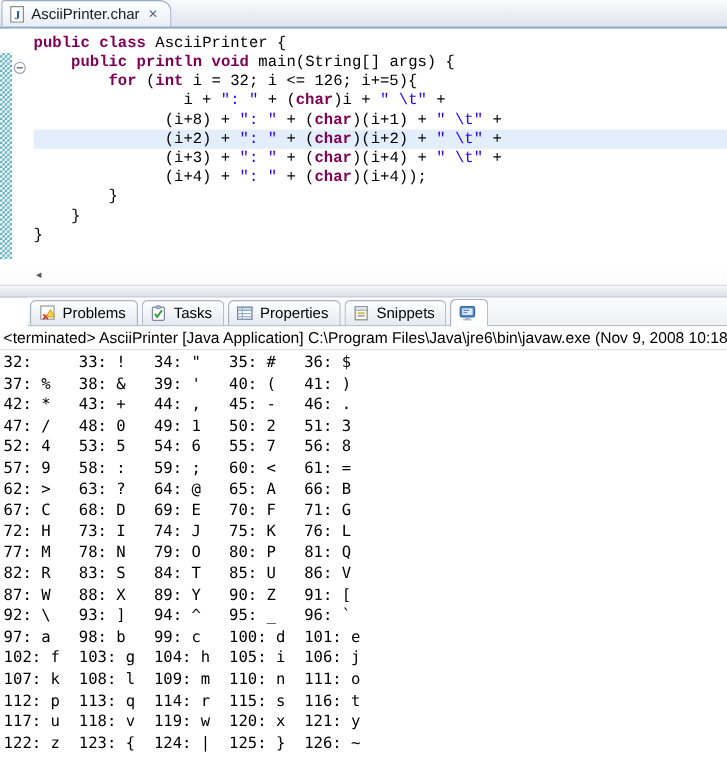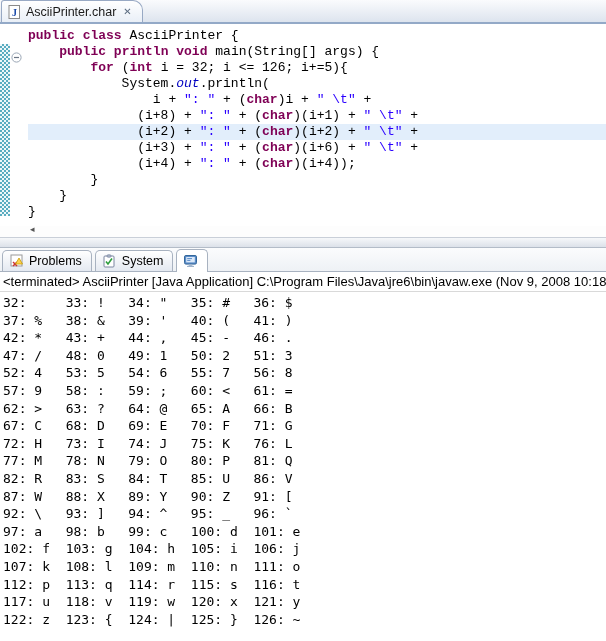--- a/index.html
+++ b/index.html
@@ -37,21 +37,21 @@
   .hscroll{height:11px;position:relative;background:#fdfdfd;}
   .scroll-left-arrow{position:absolute;left:30px;top:-2px;font-size:9px;color:#555;}
 
   
   .sash{height:11px;box-sizing:border-box;background:linear-gradient(#f6f8fa,#dce1e9);
         border-top:1px solid #c9cfd8;border-bottom:1px solid #b3bcc8;}
 
   
   .view-tabbar{height:24px;box-sizing:border-box;background:linear-gradient(#fbfcfd,#eef1f5);
                border-bottom:1px solid #a8b2c0;display:flex;align-items:flex-end;
-               padding-left:2px;gap:3px;}
+               padding-left:2px;gap:3px;margin-left:23px;}
   .view-tab{display:flex;align-items:center;gap:5px;font-size:12.5px;color:#000;
             padding:0 9px 0 6px;height:21px;box-sizing:border-box;white-space:nowrap;
             border:1px solid #a8b2c0;border-bottom:none;border-radius:5px 5px 0 0;
             background:linear-gradient(#ffffff,#e4e9f1);position:relative;}
   .view-tab.active{background:#fff;height:23px;margin-bottom:-1px;}
   .icon{display:inline-flex;width:15px;height:14px;align-items:center;justify-content:center;}
   .icon svg{display:block;}
 
   
   .console-status{height:20px;box-sizing:border-box;line-height:19px;font-size:13px;
@@ -87,25 +87,24 @@
         <svg width="11" height="11" viewBox="0 0 11 11">
           <circle cx="5.5" cy="5.5" r="4.6" fill="#fff" stroke="#9aa6b5"></circle>
           <line x1="3" y1="5.5" x2="8" y2="5.5" stroke="#6b7685" stroke-width="1.2"></line>
         </svg>
       </span>
     </div>
     <div class="code" id="code">
         <div class="code-line"><span class="tk-kw">public</span><span class="tk-p"> </span><span class="tk-kw">class</span><span class="tk-p"> AsciiPrinter {</span></div>
         <div class="code-line"><span class="tk-p">    </span><span class="tk-kw">public</span><span class="tk-p"> </span><span class="tk-kw">println</span><span class="tk-p"> </span><span class="tk-kw">void</span><span class="tk-p"> main(String[] args) {</span></div>
         <div class="code-line"><span class="tk-p">        </span><span class="tk-kw">for</span><span class="tk-p"> (</span><span class="tk-kw">int</span><span class="tk-p"> i = 32; i &lt;= 126; i+=5){</span></div>
-        <div class="code-line"><span class="tk-p">            System.</span><span class="tk-fld">out</span><span class="tk-p">.println(</span></div>
         <div class="code-line"><span class="tk-p">                i + </span><span class="tk-s">": "</span><span class="tk-p"> + (</span><span class="tk-kw">char</span><span class="tk-p">)i + </span><span class="tk-s">" \t"</span><span class="tk-p"> +</span></div>
         <div class="code-line"><span class="tk-p">              (i+8) + </span><span class="tk-s">": "</span><span class="tk-p"> + (</span><span class="tk-kw">char</span><span class="tk-p">)(i+1) + </span><span class="tk-s">" \t"</span><span class="tk-p"> +</span></div>
         <div class="code-line hl"><span class="tk-p">              (i+2) + </span><span class="tk-s">": "</span><span class="tk-p"> + (</span><span class="tk-kw">char</span><span class="tk-p">)(i+2) + </span><span class="tk-s">" \t"</span><span class="tk-p"> +</span></div>
-        <div class="code-line"><span class="tk-p">              (i+3) + </span><span class="tk-s">": "</span><span class="tk-p"> + (</span><span class="tk-kw">char</span><span class="tk-p">)(i+6) + </span><span class="tk-s">" \t"</span><span class="tk-p"> +</span></div>
+        <div class="code-line"><span class="tk-p">              (i+3) + </span><span class="tk-s">": "</span><span class="tk-p"> + (</span><span class="tk-kw">char</span><span class="tk-p">)(i+4) + </span><span class="tk-s">" \t"</span><span class="tk-p"> +</span></div>
         <div class="code-line"><span class="tk-p">              (i+4) + </span><span class="tk-s">": "</span><span class="tk-p"> + (</span><span class="tk-kw">char</span><span class="tk-p">)(i+4));</span></div>
         <div class="code-line"><span class="tk-p">        }</span></div>
         <div class="code-line"><span class="tk-p">    }</span></div>
         <div class="code-line"><span class="tk-p">}</span></div>
       </div>
   </div>
 
   <div class="hscroll">
     <span class="scroll-left-arrow">◂</span>
   </div>
@@ -125,21 +124,44 @@
         <span>Problems</span>
       </div>
       <div class="view-tab">
         <span class="icon">
           <svg width="14" height="14" viewBox="0 0 14 14">
             <rect x="2" y="2" width="10" height="11" rx="1" fill="#fff" stroke="#7a86a0"></rect>
             <rect x="5" y="0.8" width="4" height="2.4" rx="1" fill="#aab4c8" stroke="#7a86a0" stroke-width="0.7"></rect>
             <path d="M4 7.5 L6 10 L10 4.5" fill="none" stroke="#2e9e3e" stroke-width="1.6"></path>
           </svg>
         </span>
-        <span>System</span>
+        <span>Tasks</span>
+      </div>
+      <div class="view-tab">
+        <span class="icon">
+          <svg width="14" height="14" viewBox="0 0 14 14">
+            <rect x="1" y="2" width="12" height="10" fill="#fff" stroke="#67809c"></rect>
+            <rect x="1" y="2" width="12" height="2.6" fill="#c9d7ea" stroke="#67809c" stroke-width="0.6"></rect>
+            <line x1="1" y1="7.4" x2="13" y2="7.4" stroke="#9ab0c8"></line>
+            <line x1="1" y1="9.8" x2="13" y2="9.8" stroke="#9ab0c8"></line>
+            <line x1="5" y1="2" x2="5" y2="12" stroke="#9ab0c8"></line>
+          </svg>
+        </span>
+        <span>Properties</span>
+      </div>
+      <div class="view-tab">
+        <span class="icon">
+          <svg width="14" height="14" viewBox="0 0 14 14">
+            <rect x="2" y="1.5" width="10" height="11" fill="#fffbe8" stroke="#8a8a8a"></rect>
+            <rect x="2" y="1.5" width="10" height="3" fill="#d8e2f2" stroke="#8a8a8a" stroke-width="0.6"></rect>
+            <line x1="4" y1="7" x2="10" y2="7" stroke="#c89a00"></line>
+            <line x1="4" y1="9.2" x2="10" y2="9.2" stroke="#6a8cc0"></line>
+          </svg>
+        </span>
+        <span>Snippets</span>
       </div>
       <div class="view-tab active">
         <span class="icon">
           <svg width="15" height="14" viewBox="0 0 15 14">
             <rect x="1.5" y="1.5" width="12" height="8.6" rx="1.4" fill="#5a8cc8" stroke="#34679a"></rect>
             <rect x="3.2" y="3" width="8.6" height="5.4" fill="#dce9f8"></rect>
             <line x1="4.2" y1="4.6" x2="9" y2="4.6" stroke="#5a8cc8"></line>
             <line x1="4.2" y1="6.4" x2="7.4" y2="6.4" stroke="#5a8cc8"></line>
             <rect x="5.6" y="10.3" width="3.8" height="1.6" fill="#9fb4cc"></rect>
             <rect x="4" y="11.9" width="7" height="1.1" fill="#9fb4cc"></rect>

